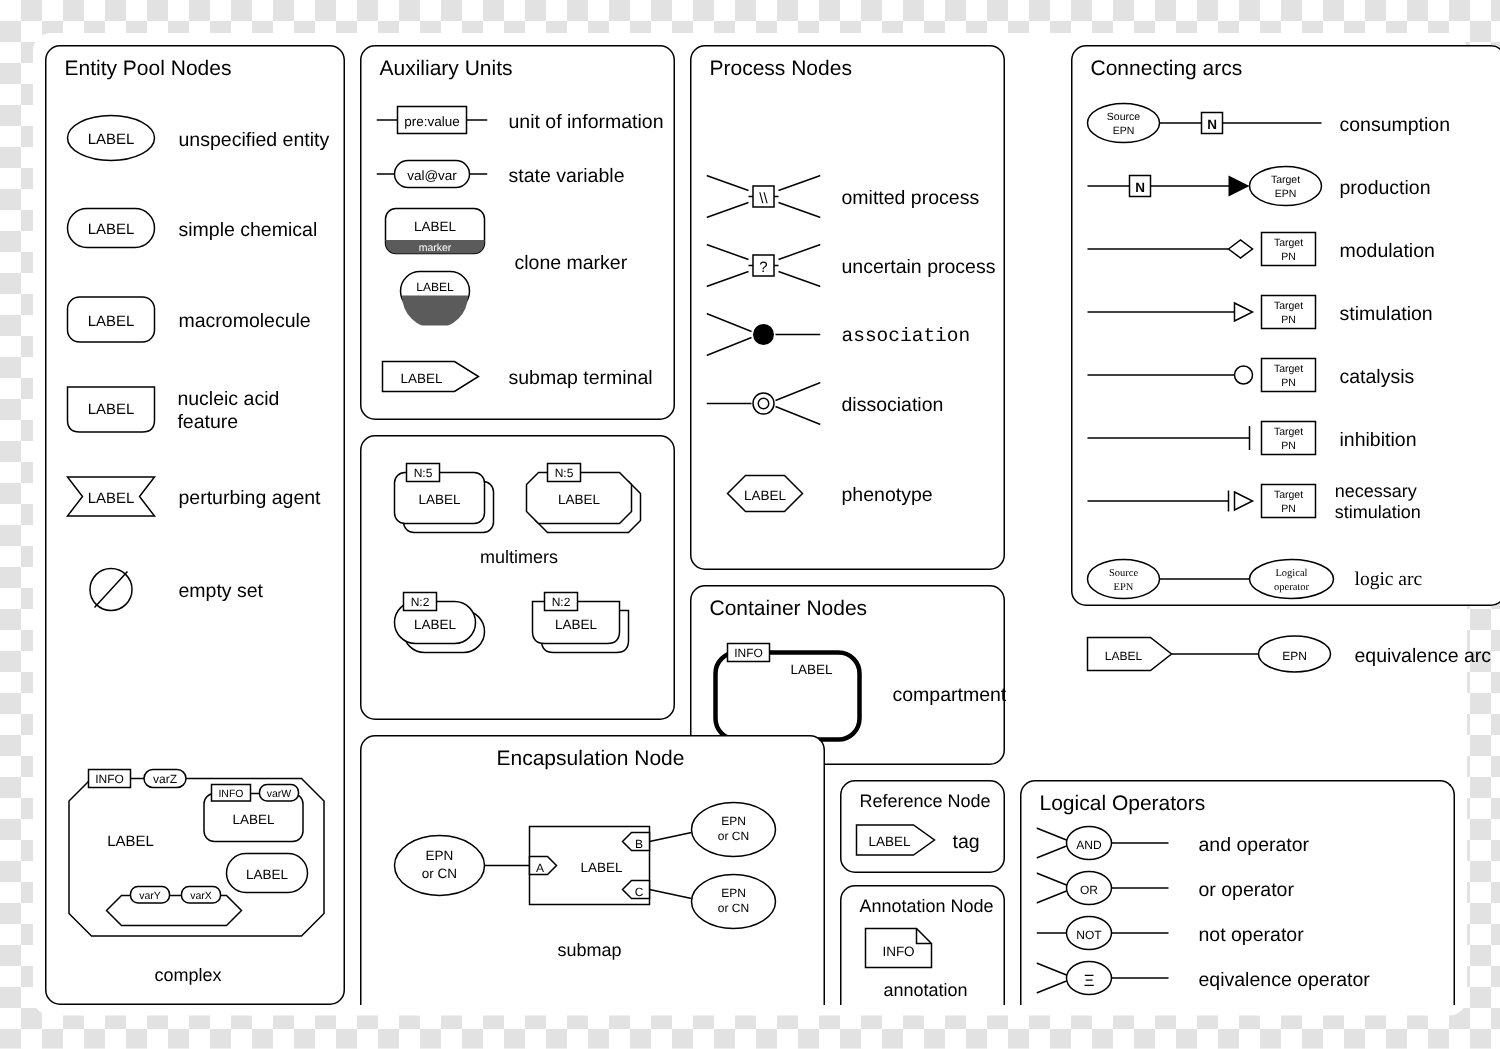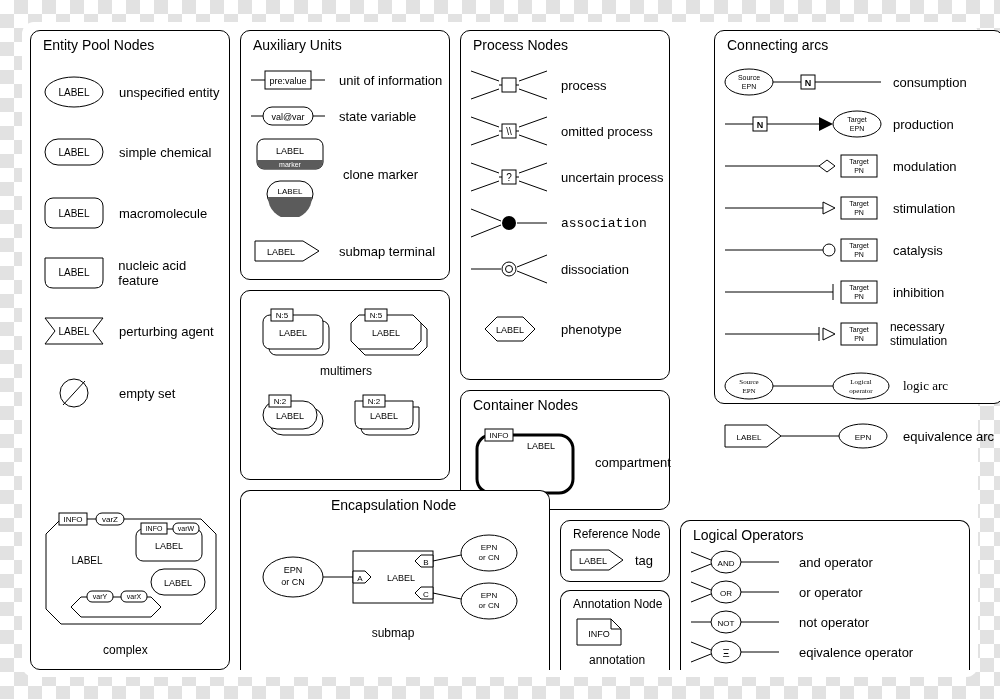--- a/index.html
+++ b/index.html
@@ -201,31 +201,20 @@
       <path d="M114 104 H172 V124 Q172 132 164 132 H122 Q114 132 114 124 Z" fill="#fff" stroke="#000"></path>
       <text x="143" y="122" font-size="9" text-anchor="middle">LABEL</text>
       <rect x="122" y="98" width="22" height="12" fill="#fff" stroke="#000"></rect>
         <text x="133" y="107" font-size="8" text-anchor="middle">N:2</text>
     </svg>
   </div>
 
   <div class="panel" style="left:438px;top:8px;width:210px;height:350px;">
     <div class="panel-title">Process Nodes</div>
 
-    <div class="row" style="left:10px;top:36px;">
-      <svg width="76" height="36">
-          <line x1="0" y1="4" x2="28" y2="14" stroke="#000"></line>
-          <line x1="0" y1="32" x2="28" y2="22" stroke="#000"></line>
-          <line x1="76" y1="4" x2="48" y2="14" stroke="#000"></line>
-          <line x1="76" y1="32" x2="48" y2="22" stroke="#000"></line>
-          <line x1="28" y1="18" x2="48" y2="18" stroke="#000"></line>
-          <rect x="31" y="11" width="14" height="14" fill="#fff" stroke="#000"></rect>
-        </svg>
-      <span class="lbl">process</span>
-    </div>
     <div class="row" style="left:10px;top:82px;">
       <svg width="76" height="36">
           <line x1="0" y1="4" x2="28" y2="14" stroke="#000"></line>
           <line x1="0" y1="32" x2="28" y2="22" stroke="#000"></line>
           <line x1="76" y1="4" x2="48" y2="14" stroke="#000"></line>
           <line x1="76" y1="32" x2="48" y2="22" stroke="#000"></line>
           <line x1="28" y1="18" x2="48" y2="18" stroke="#000"></line>
           <rect x="31" y="11" width="14" height="14" fill="#fff" stroke="#000"></rect>
           <text x="38" y="22" font-size="10" text-anchor="middle">\\</text>
         </svg>

